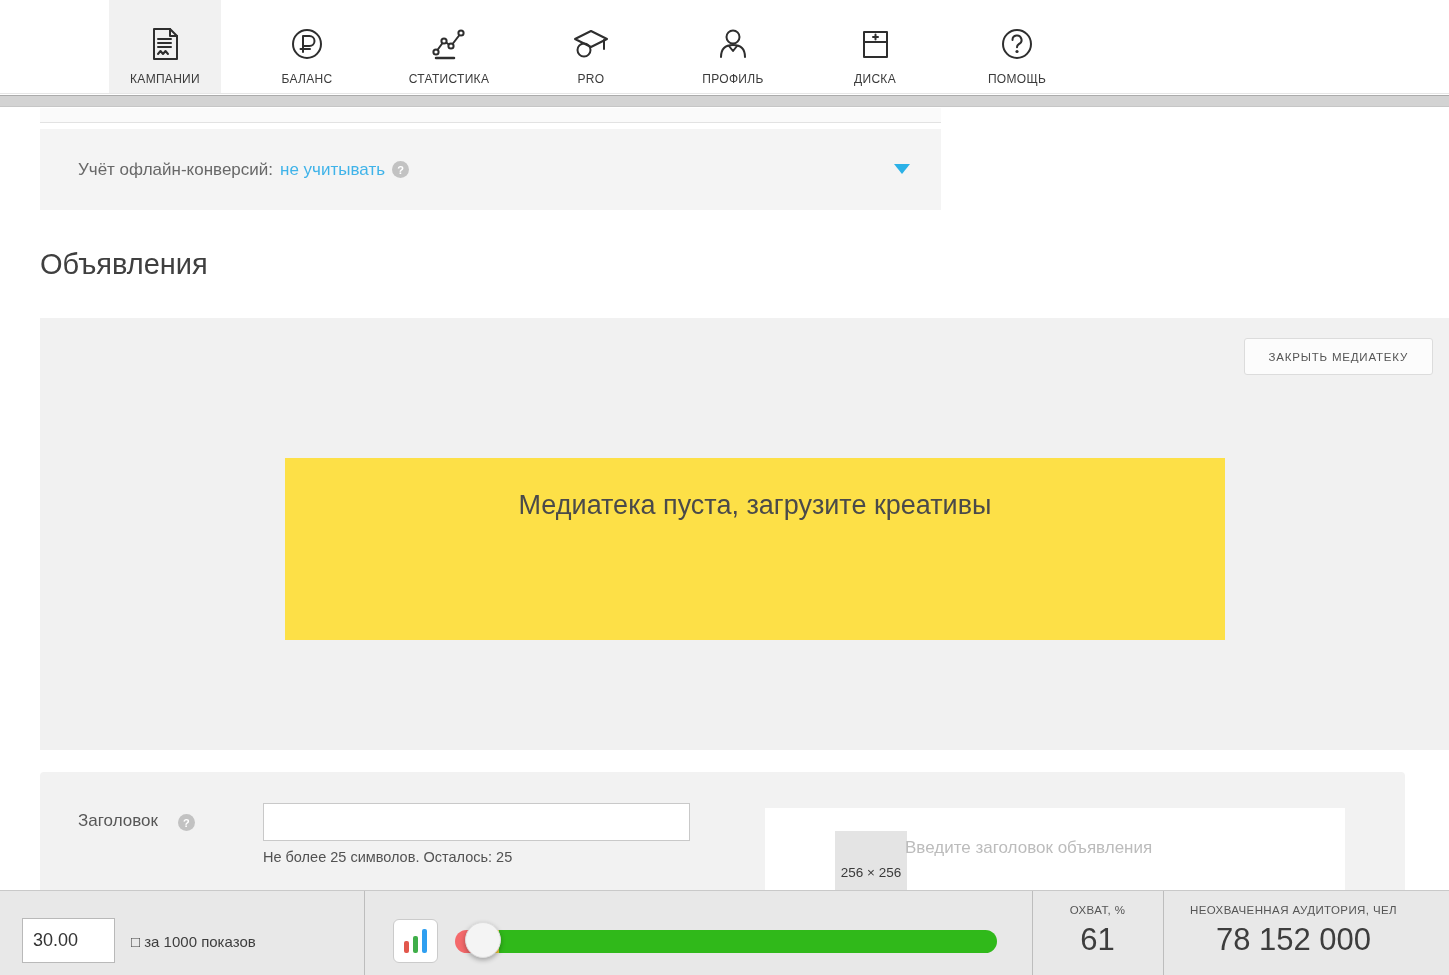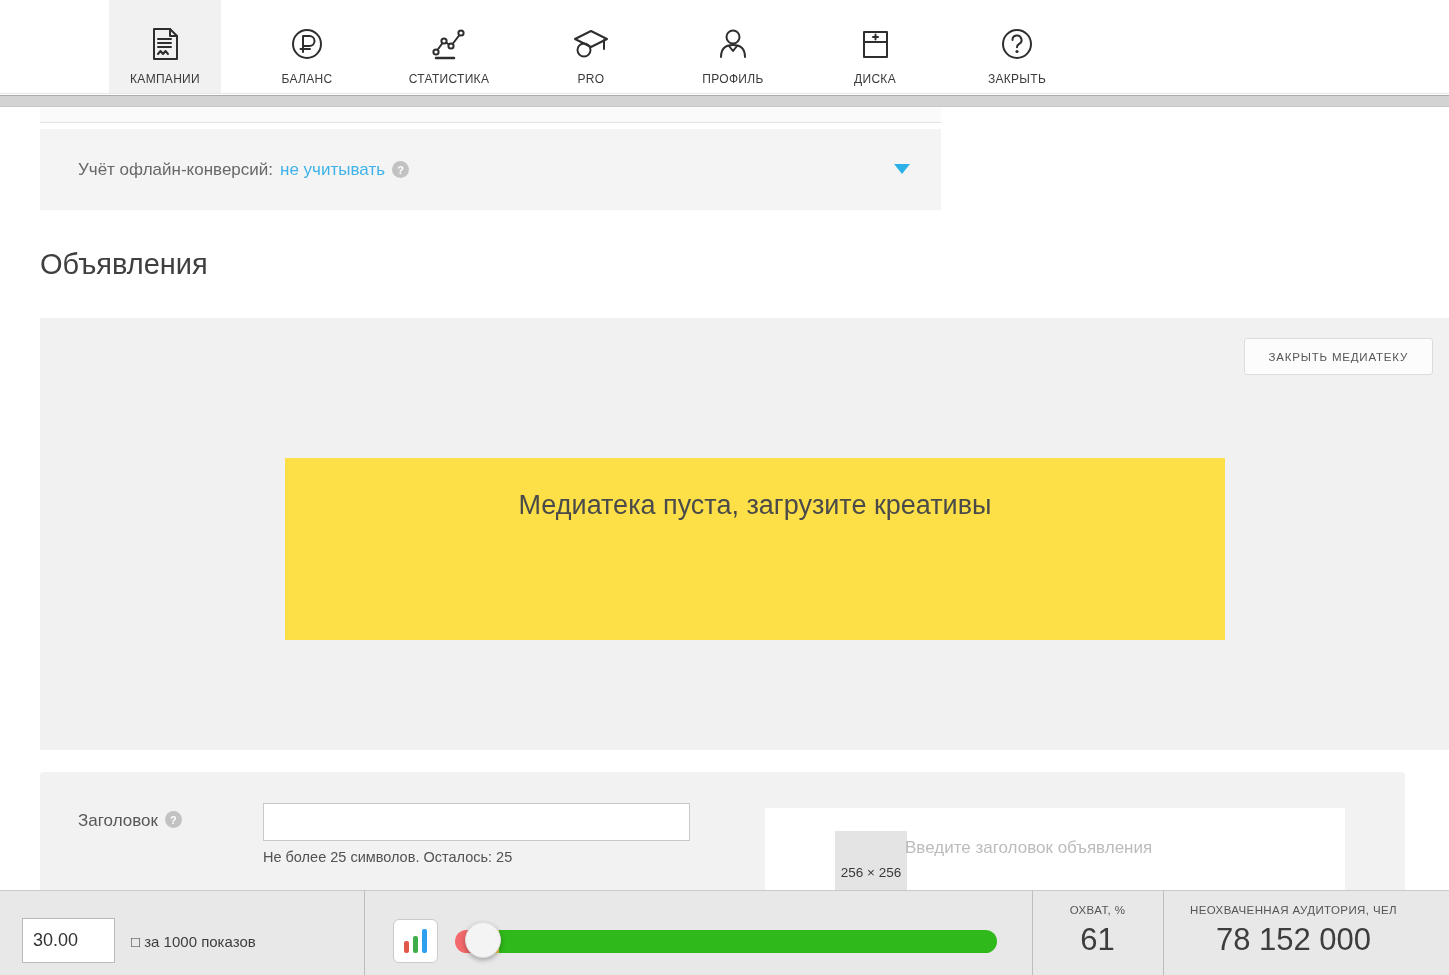--- a/index.html
+++ b/index.html
@@ -83,21 +83,21 @@
     font-size:11.5px; color:#555; letter-spacing:0.6px; cursor:pointer;
     font-family:inherit;
   }
   
   .form-panel {
     position:absolute; left:40px; top:772px; width:1365px; height:150px;
     background:#f2f2f2; border-radius:4px;
   }
   .form-label {
     position:absolute; left:38px; top:39px;
-    display:flex; align-items:flex-start; gap:7px;
+    display:flex; align-items:flex-end; gap:20px;
     font-size:17px; color:#575757;
   }
   .headline-input {
     position:absolute; left:223px; top:31px; width:427px; height:38px;
     background:#fff; border:1px solid #c9c9c9; font-size:16px; padding:0 10px;
     font-family:inherit;
   }
   .helper-text {
     position:absolute; left:223px; top:77px; font-size:14.5px; color:#525252;
   }
@@ -238,21 +238,21 @@
   </div>
 
   <div class="nav-item">
     <span class="nav-icon">
       <svg width="40" height="40" viewBox="0 0 40 40">
         <circle cx="20" cy="20" r="14"></circle>
         <path d="M15.5 16 a4.5 4.5 0 1 1 6.5 4 c-1.5 0.8-2 1.7-2 3.2" fill="none"></path>
         <circle cx="20" cy="27.5" r="1.6" fill="#2e2e2e" stroke="none"></circle>
       </svg>
     </span>
-    <span class="nav-label">ЗАКРЫТЬ</span>
+    <span class="nav-label">ПОМОЩЬ</span>
   </div>
 </nav>
 
 <div class="scroll-strip"></div>
 
 <div class="prev-panel"></div>
 
 <section class="offline-panel">
   <div class="offline-row">
     <span>Учёт офлайн-конверсий:</span>

